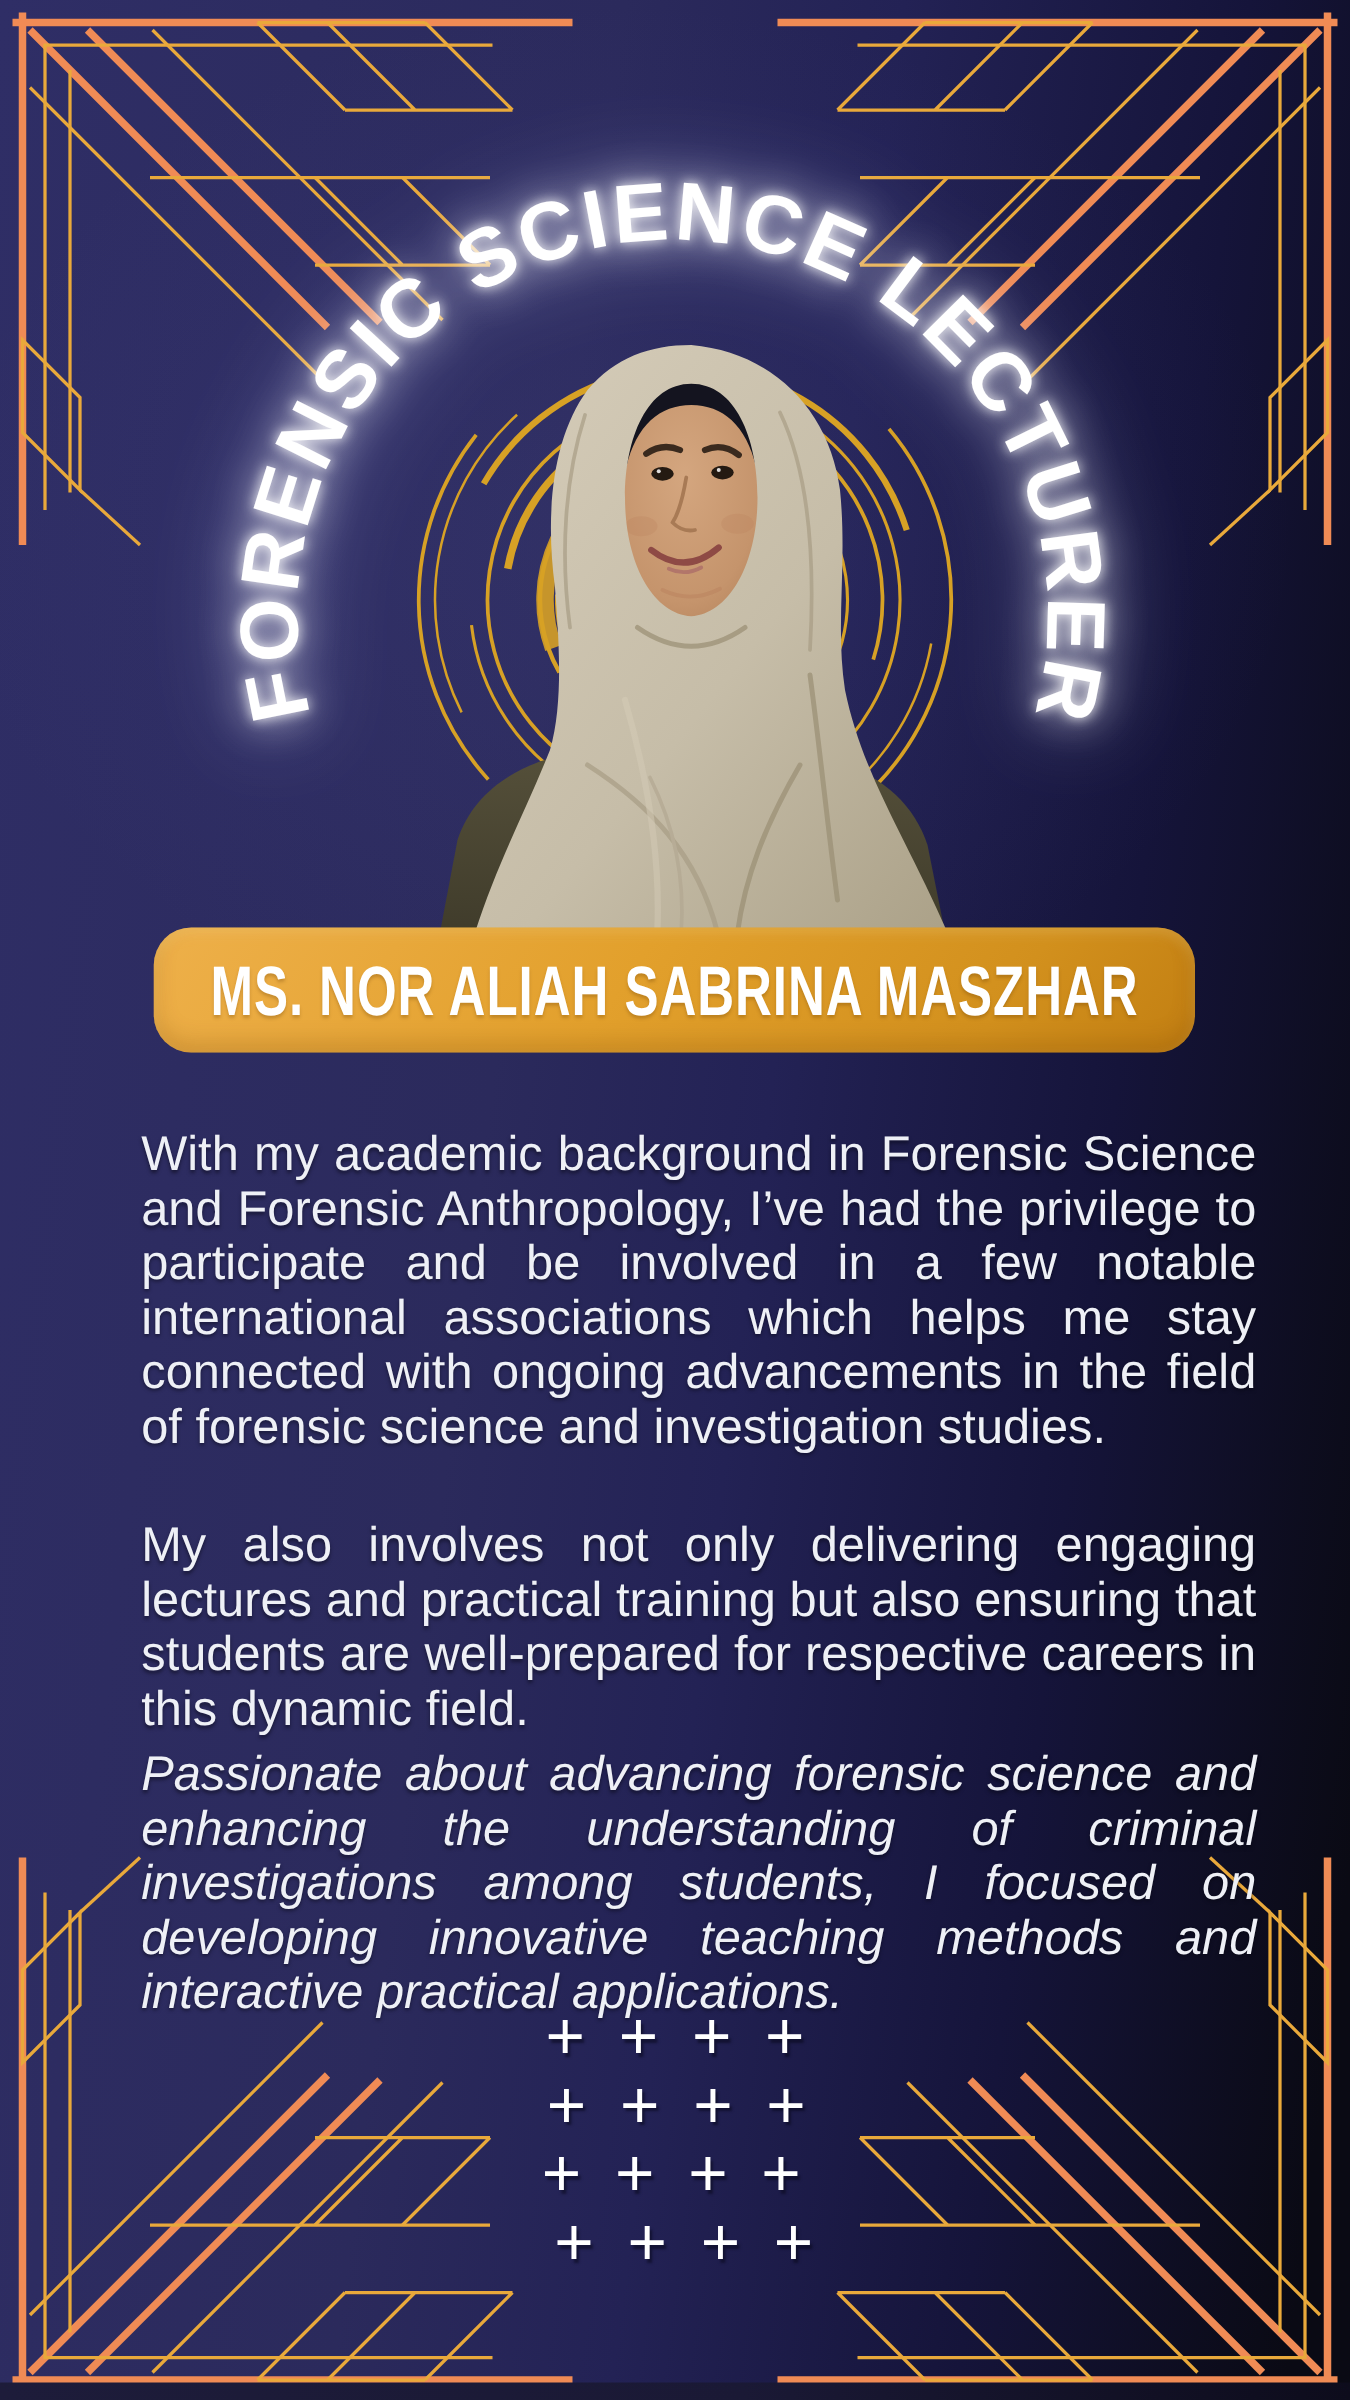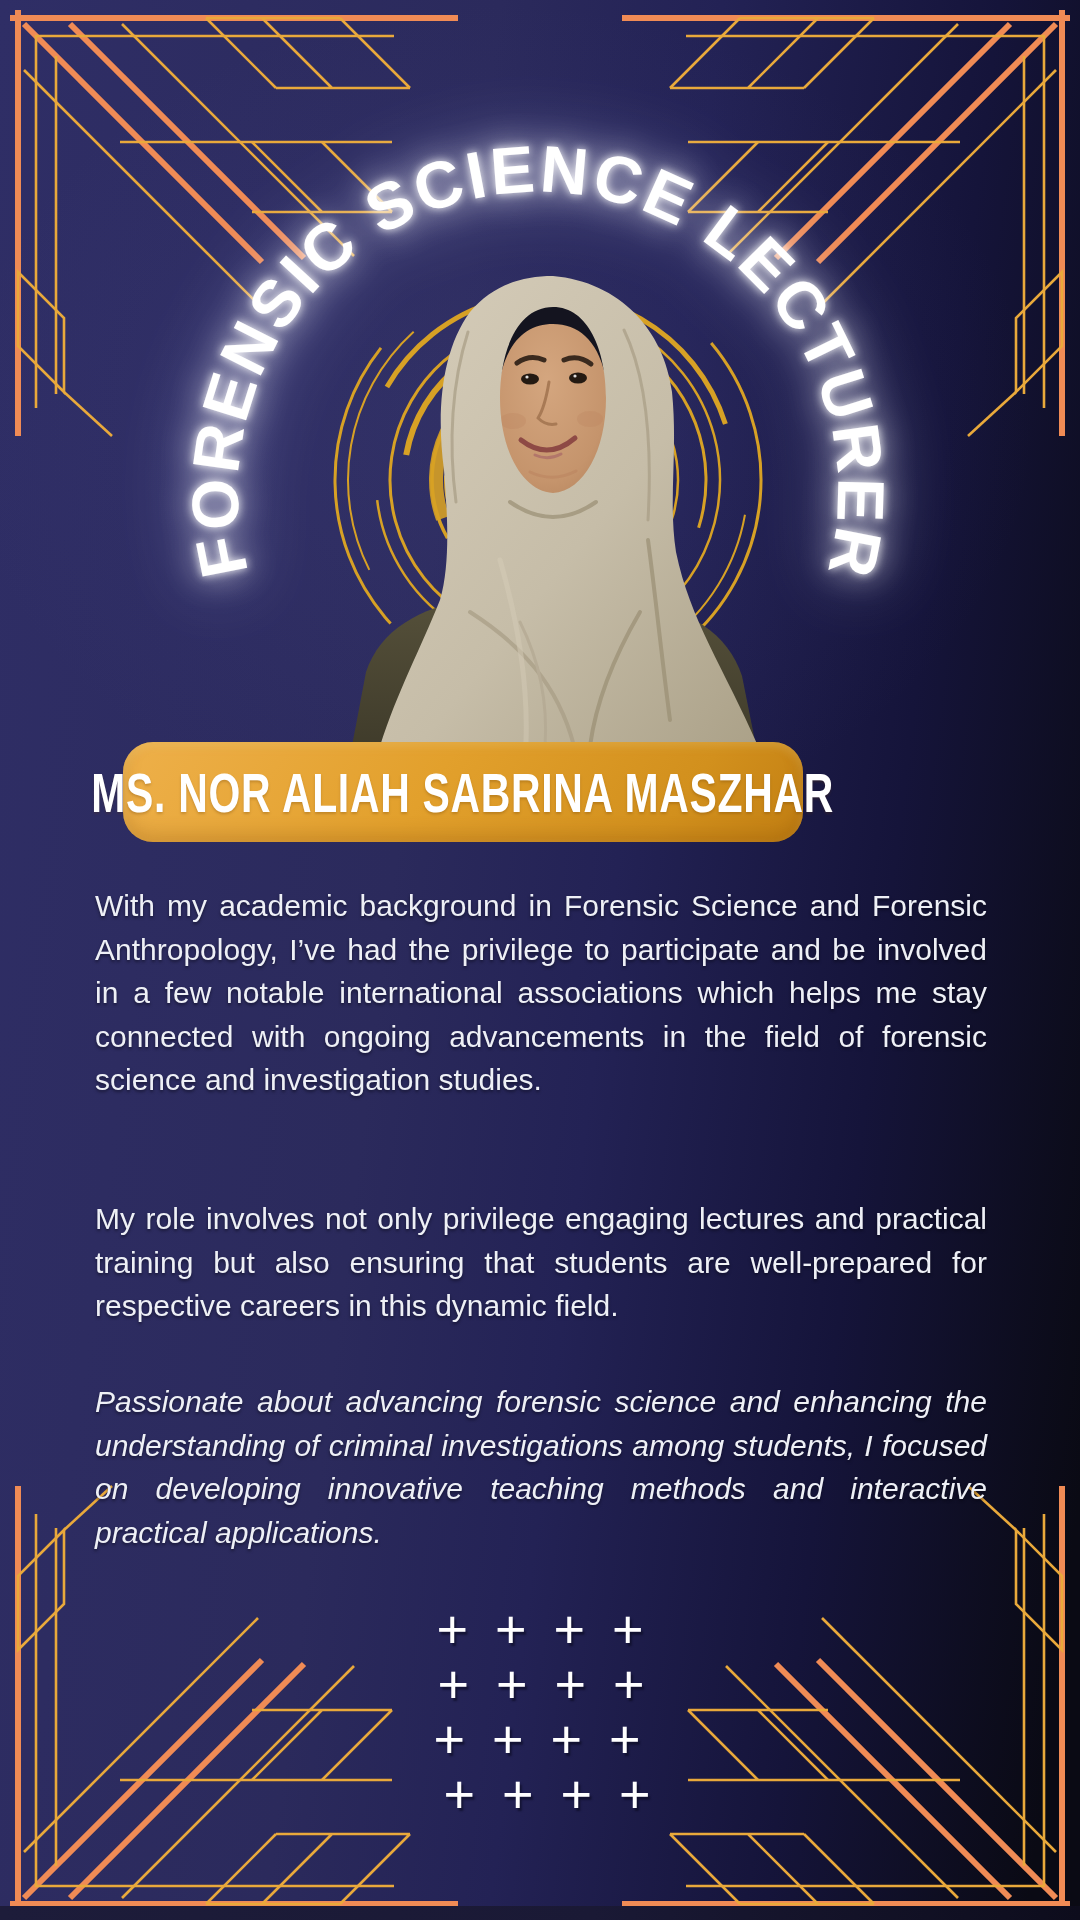--- a/index.html
+++ b/index.html
@@ -22,36 +22,36 @@
   .yL{stroke:#e9a93b;stroke-width:2.6;fill:none;}
   
   .hero{position:absolute;top:0;left:0;width:1080px;height:880px;z-index:1;}
   .arc-text{
     font-family:"Liberation Sans", sans-serif;font-weight:700;font-size:66px;letter-spacing:3px;
     fill:#ffffff;
     filter:drop-shadow(0 0 5px rgba(255,255,255,.95)) drop-shadow(0 0 16px rgba(255,255,255,.65)) drop-shadow(0 0 34px rgba(205,210,255,.4));
   }
   
   .banner{
-    position:absolute;left:123px;top:742px;width:680px;height:100px;z-index:2;
+    position:absolute;left:123px;top:742px;width:833px;height:100px;z-index:2;
     border-radius:30px;
     background:linear-gradient(125deg,#eeb04a 0%,#e2a02c 45%,#d2901d 80%,#c27f12 100%);
     box-shadow:inset 0 -8px 18px rgba(110,60,0,.22), inset 0 4px 10px rgba(255,230,160,.25);
     display:flex;align-items:center;justify-content:center;
   }
   .banner-text{
     color:#ffffff;font-weight:700;font-size:56px;letter-spacing:1px;white-space:nowrap;
     transform:scaleX(0.73);transform-origin:center;
     text-shadow:0 2px 3px rgba(90,50,0,.25);
   }
   
   .bio{position:absolute;left:95px;top:0;width:892px;z-index:2;}
   .bio p{
-    position:absolute;left:0;width:892px;margin:0;
-    color:#eef0f6;font-size:30px;line-height:43.5px;
+    position:absolute;left:0;width:892px;margin:18px;
+    color:#eef0f6;font-size:39px;line-height:43.5px;
     text-align:justify;text-justify:inter-word;
     text-shadow:0 2px 3px rgba(5,5,15,.5);
   }
   .bio p:nth-of-type(1){top:884px;}
   .bio p:nth-of-type(2){top:1197px;}
   .bio p:nth-of-type(3){top:1380px;font-style:italic;}
   
   .plus-grid{
     position:absolute;top:1602px;left:0;width:1080px;z-index:2;
     display:flex;flex-direction:column;align-items:center;
@@ -193,21 +193,21 @@
       <textPath href="#arcPath" startOffset="50%" text-anchor="middle">FORENSIC SCIENCE LECTURER</textPath>
     </text>
   </svg>
 
   <div class="banner">
     <span class="banner-text">MS. NOR ALIAH SABRINA MASZHAR</span>
   </div>
 
   <div class="bio">
     <p>With my academic background in Forensic Science and Forensic Anthropology, I’ve had the privilege to participate and be involved in a few notable international associations which helps me stay connected with ongoing advancements in the field of forensic science and investigation studies.</p>
-    <p>My role involves not only privilege engaging lectures and practical training but also ensuring that students are well-prepared for respective careers in this dynamic field.</p>
+    <p>My also involves not only delivering engaging lectures and practical training but also ensuring that students are well-prepared for respective careers in this dynamic field.</p>
     <p>Passionate about advancing forensic science and enhancing the understanding of criminal investigations among students, I focused on developing innovative teaching methods and interactive practical applications.</p>
   </div>
 
   <div class="plus-grid">
     <div class="plus-row">
       <span>+</span>
       <span>+</span>
       <span>+</span>
       <span>+</span>
     </div>

